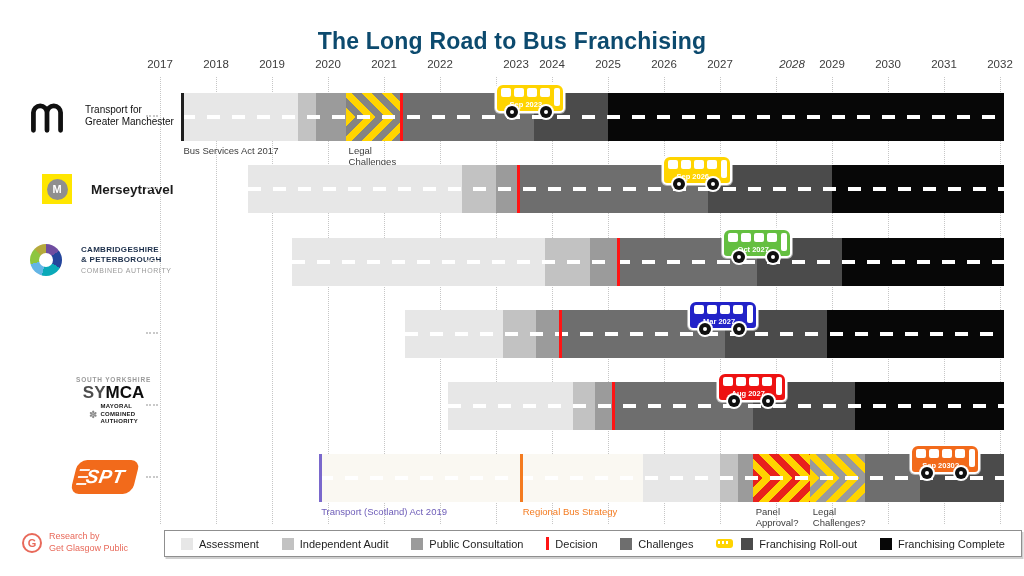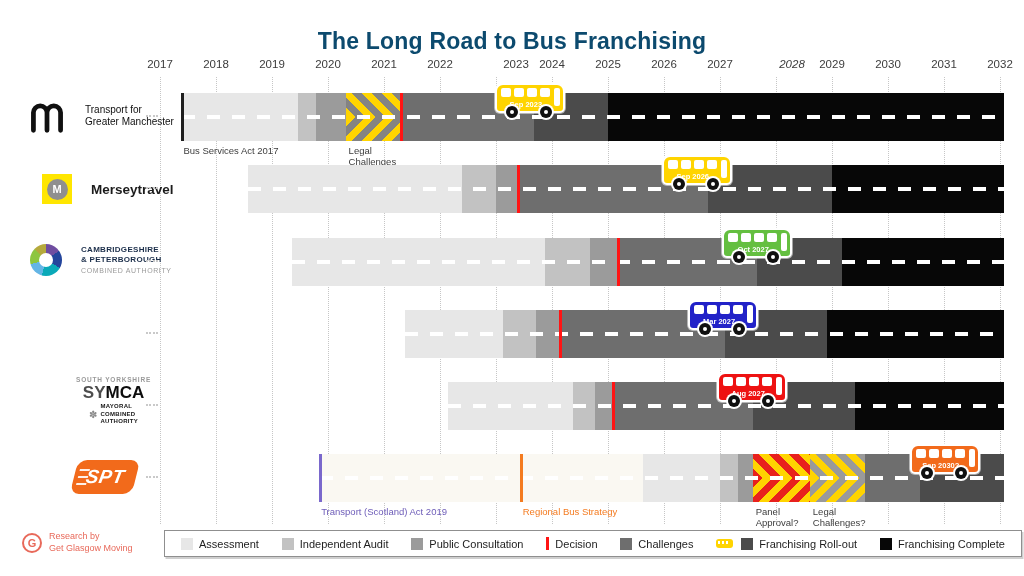--- a/index.html
+++ b/index.html
@@ -381,16 +381,16 @@
       </div>
       <div class="leg-item">
         <span class="sw sw-complete"></span>
         <span class="leg-label">Franchising Complete</span>
       </div>
     </div>
 
   <div id="footer">
     <span class="ggm-circle">G</span>
     <div class="ggm-text pre-line">Research by
-Get Glasgow Moving</div>
+Get Glasgow Public</div>
   </div>
 
 </div>
 
 </body></html>

